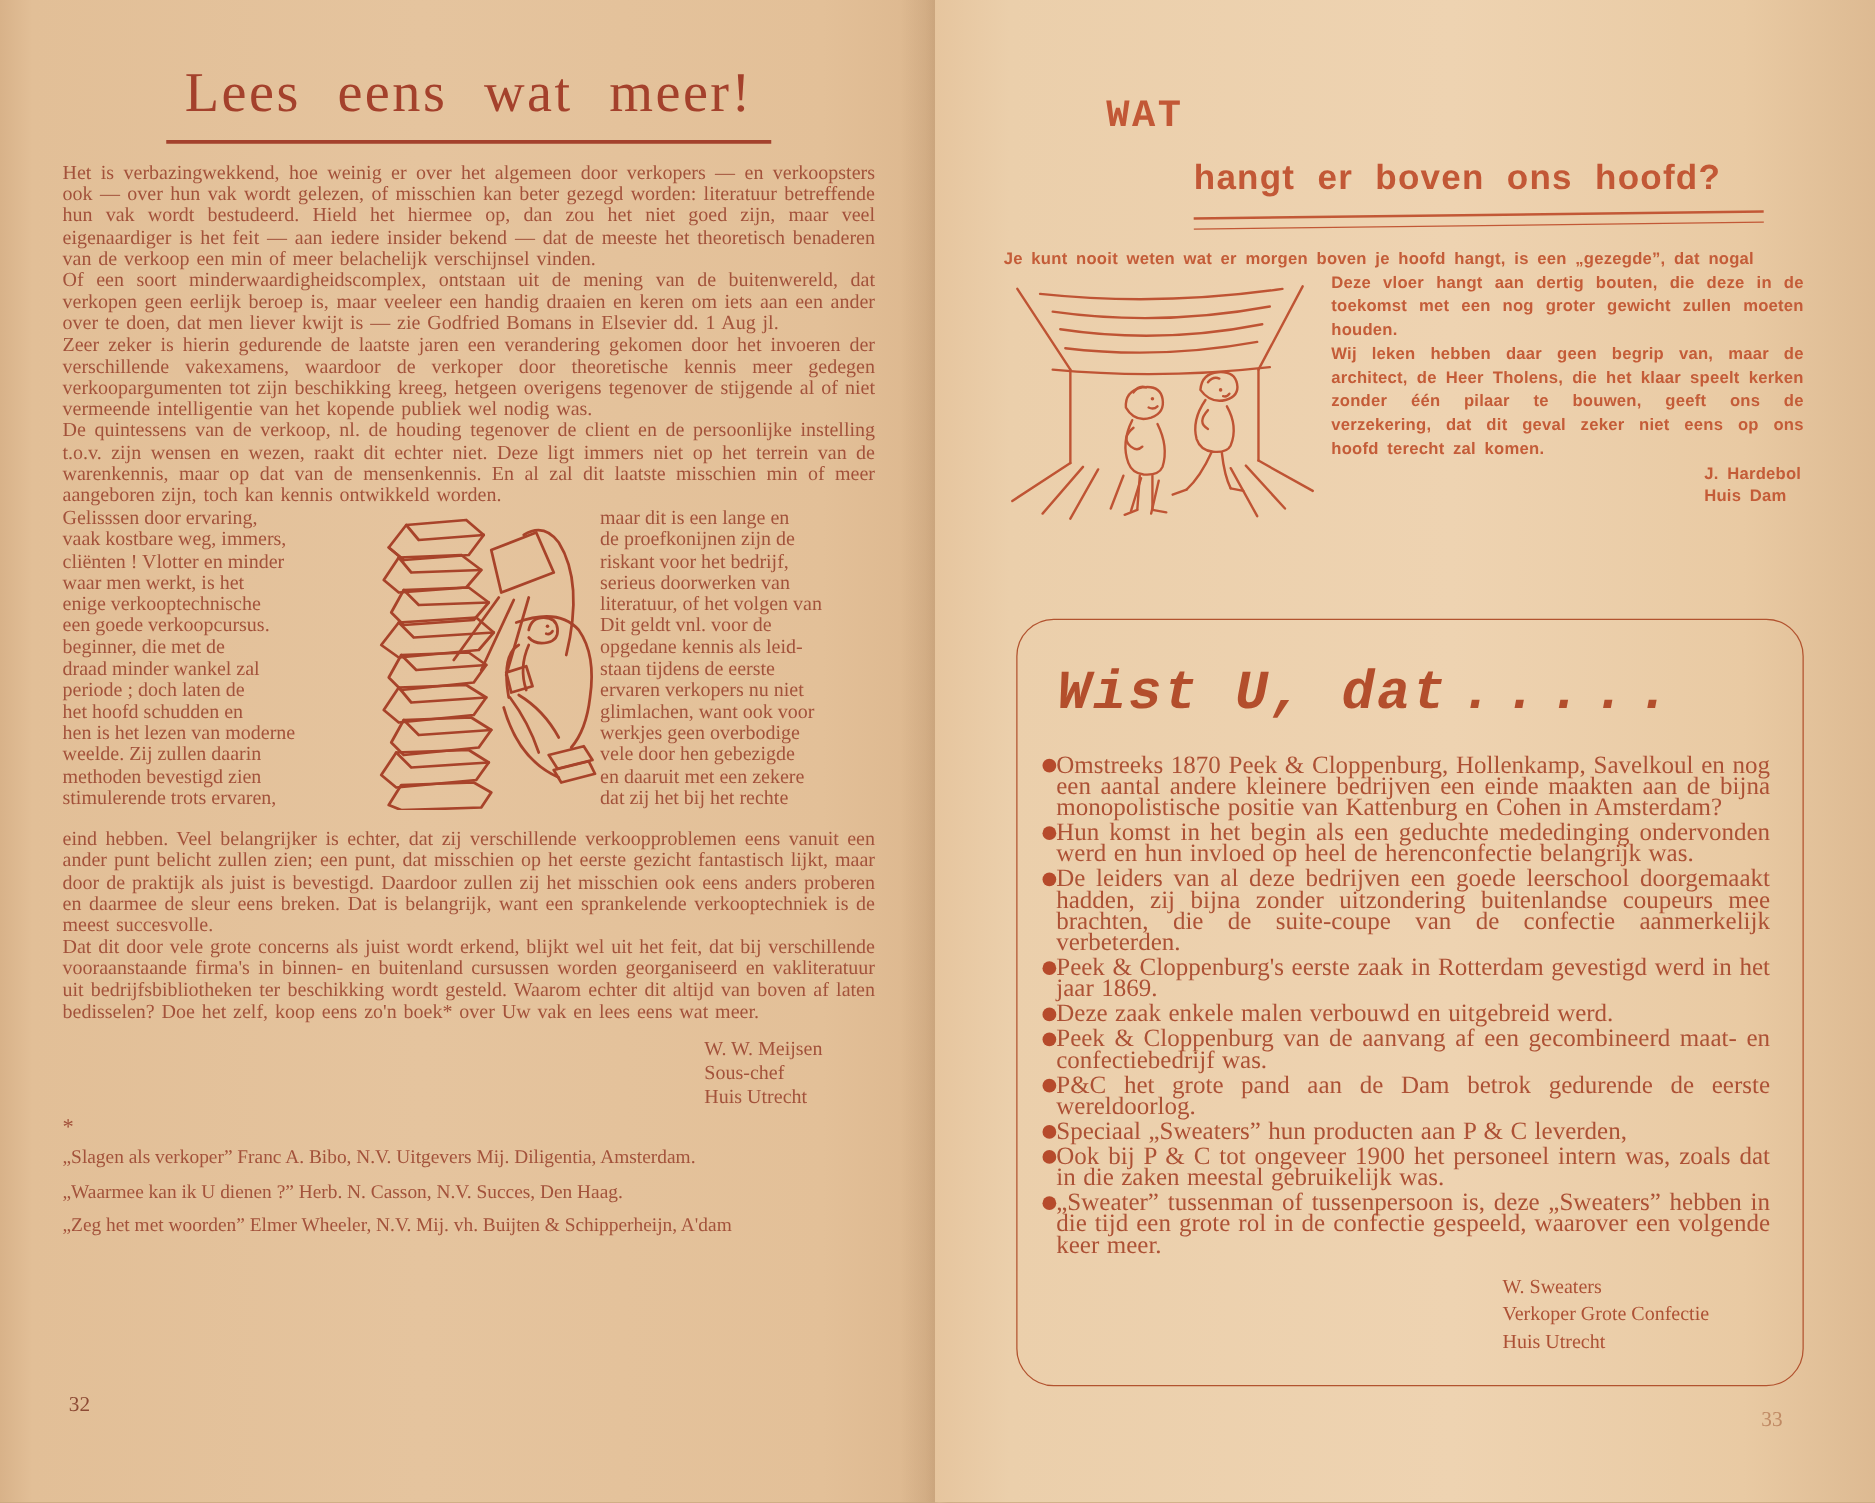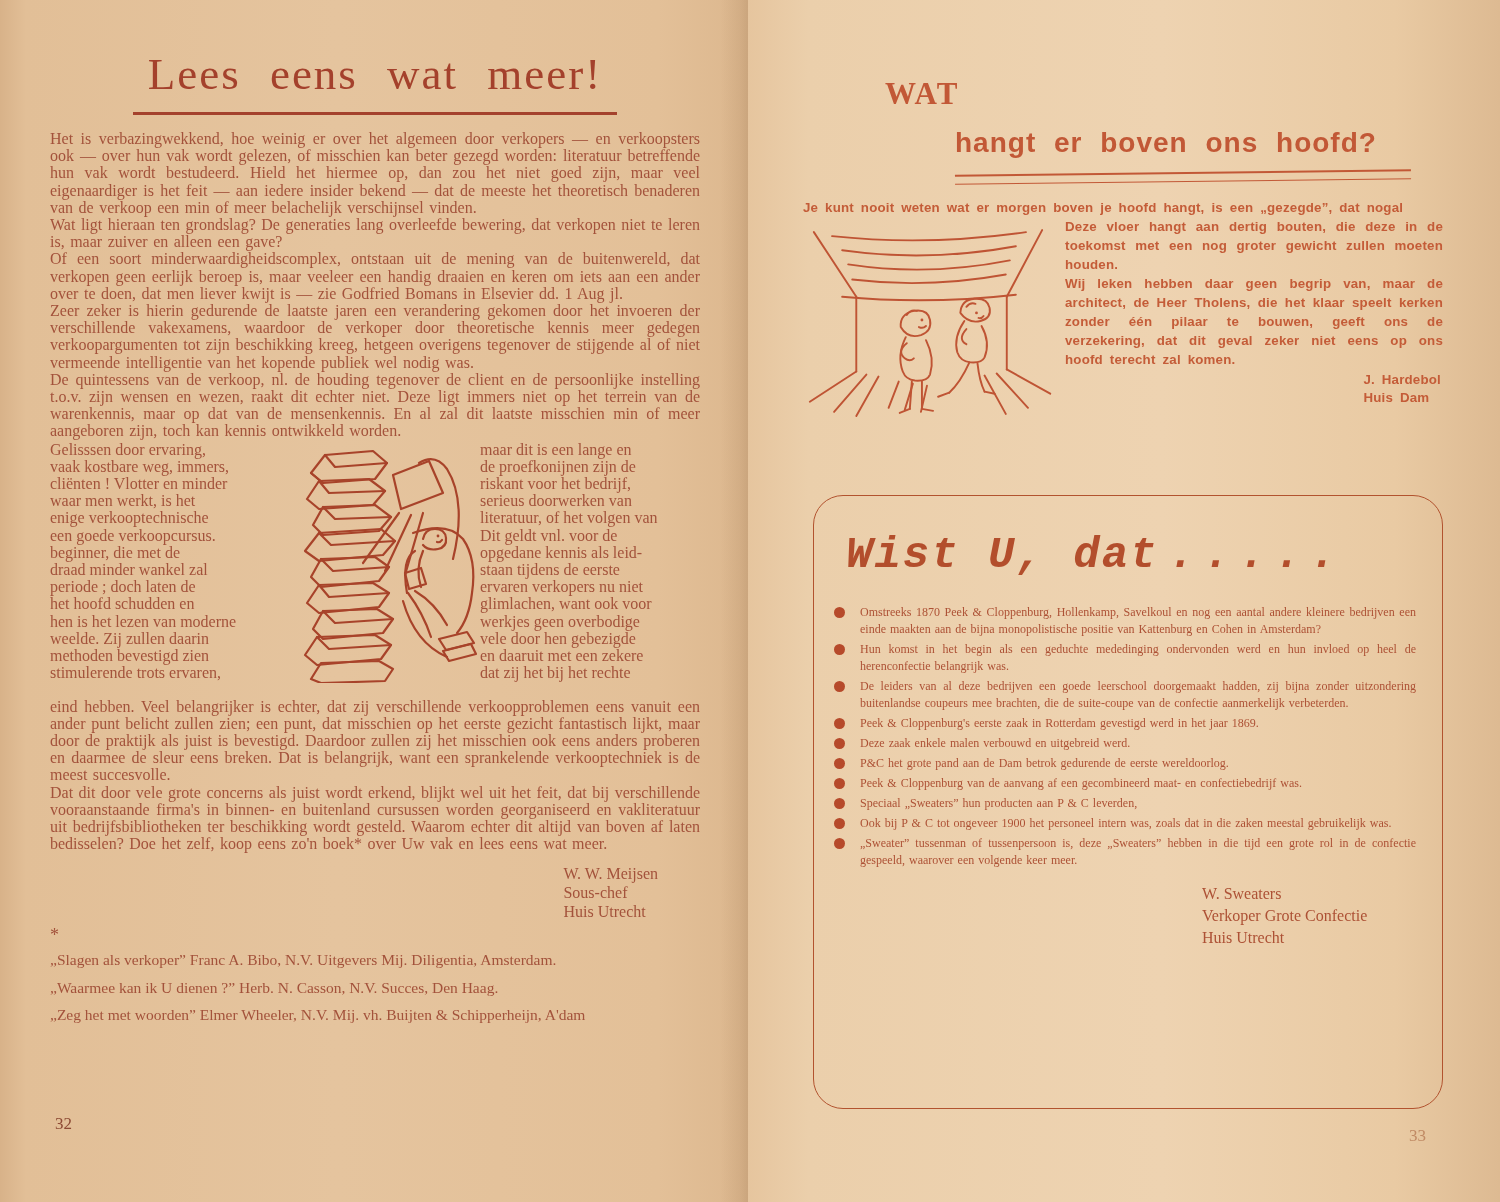--- a/index.html
+++ b/index.html
@@ -26,62 +26,61 @@
   .pageno{position:absolute;font-size:17px;}
   .pageno-left{left:55px;top:1114px;color:#8d4a34;}
   
   .gutter{position:absolute;left:720px;top:0;width:60px;height:100%;pointer-events:none;
     background:linear-gradient(90deg,rgba(120,80,45,0) 0%,rgba(120,80,45,.10) 34%,
       rgba(120,80,45,.17) 46%,rgba(255,236,198,.55) 52%,rgba(120,80,45,.10) 63%,rgba(120,80,45,0) 100%);}
   
   .page-right{position:absolute;left:748px;top:0;width:752px;height:1202px;
     background:linear-gradient(90deg,#e6c59e 0,#ebcfab 60px,#eed3b1 55%,#e9caa3 86%,#ddba92 100%);}
   .rp-content{position:absolute;left:55px;top:76px;width:640px;}
-  .rp-title1{font-family:Liberation Serif, serif;font-weight:bold;font-size:31px;
+  .rp-title1{font-family:Liberation Mono, monospace;font-weight:bold;font-size:31px;
     color:#c25836;letter-spacing:2px;margin-left:82px;}
   .rp-title2{font-family:"Liberation Sans",sans-serif;font-weight:bold;font-size:28px;
     color:#c25836;letter-spacing:1px;word-spacing:9px;margin:15px 0 0 152px;}
   .rp-rule{margin:13px 32px 0 152px;height:7px;border-top:2px solid #c25836;
     border-bottom:1.5px solid #c25836;transform:rotate(-0.7deg);}
   .rp-intro{position:relative;margin-top:16px;font-family:"Liberation Sans",sans-serif;
     font-weight:bold;font-size:13.3px;line-height:19px;color:#c45c38;
     text-align:justify;word-spacing:3px;letter-spacing:.2px;}
   .rp-line1{white-space:nowrap;}
   .rp-illu{position:absolute;left:-4px;top:24px;width:258px;height:202px;}
   .rp-flow{margin-left:262px;}
   .rp-flow p{margin:0;}
   .rp-sig{width:fit-content;margin:2px 2px 0 auto;text-align:left;line-height:18px;}
   .wu-box{position:absolute;left:65px;top:495px;width:628px;height:612px;
     border:1.5px solid #b2532f;border-radius:30px;}
   .wu-heading{margin:34px 0 0 32px;font-family:Liberation Mono, monospace;font-style:italic;
     font-weight:bold;font-size:44px;color:#b34e2c;letter-spacing:2px;}
   .wu-dots{letter-spacing:9px;margin-left:10px;}
   .wu-list{list-style:none;margin:24px 0 0 0;padding:0 26px 0 20px;}
-  .wu-item{display:flex;gap:15px;margin-bottom:3px;font-size:12px;line-height:17px;
+  .wu-item{display:flex;margin-bottom:3px;font-size:20px;line-height:17px;
     color:#ad5135;text-align:justify;word-spacing:1px;}
   .wu-dot{flex:0 0 auto;width:11px;height:11px;border-radius:50%;background:#b64a2b;margin-top:3px;}
   .wu-text{flex:1;}
   .wu-sig{margin:14px 0 0 388px;font-size:16px;line-height:22px;color:#ad5135;}
   .pageno-right{right:74px;top:1126px;color:#c08a64;}
   .sketch{stroke:#a8432a;stroke-width:2.2;fill:none;stroke-linecap:round;stroke-linejoin:round;}
   .sketch2{stroke:#bf5434;stroke-width:1.9;fill:none;stroke-linecap:round;stroke-linejoin:round;}
 </style>
 </head>
 <body>
 
 <div class="spread">
 
   <div class="page page-left">
     <div class="lp-content">
       <h1 class="lp-title">Lees eens wat meer!</h1>
       <div class="lp-rule"></div>
 
       <div class="lp-body">
           <div class="lp-para">Het is verbazingwekkend, hoe weinig er over het algemeen door verkopers — en verkoopsters ook — over hun vak wordt gelezen, of misschien kan beter gezegd worden: literatuur betreffende hun vak wordt bestudeerd. Hield het hiermee op, dan zou het niet goed zijn, maar veel eigenaardiger is het feit — aan iedere insider bekend — dat de meeste het theoretisch benaderen van de verkoop een min of meer belachelijk verschijnsel vinden.</div>
-          <div class="lp-para">Wat ligt hieraan ten grondslag? De generaties lang overleefde bewering, dat verkopen niet te leren is, maar zuiver en alleen een gave?</div>
           <div class="lp-para">Of een soort minderwaardigheidscomplex, ontstaan uit de mening van de buitenwereld, dat verkopen geen eerlijk beroep is, maar veeleer een handig draaien en keren om iets aan een ander over te doen, dat men liever kwijt is — zie Godfried Bomans in Elsevier dd. 1 Aug jl.</div>
           <div class="lp-para">Zeer zeker is hierin gedurende de laatste jaren een verandering gekomen door het invoeren der verschillende vakexamens, waardoor de verkoper door theoretische kennis meer gedegen verkoopargumenten tot zijn beschikking kreeg, hetgeen overigens tegenover de stijgende al of niet vermeende intelligentie van het kopende publiek wel nodig was.</div>
           <div class="lp-para">De quintessens van de verkoop, nl. de houding tegenover de client en de persoonlijke instelling t.o.v. zijn wensen en wezen, raakt dit echter niet. Deze ligt immers niet op het terrein van de warenkennis, maar op dat van de mensenkennis. En al zal dit laatste misschien min of meer aangeboren zijn, toch kan kennis ontwikkeld worden.</div>
         </div>
 
       <div class="lp-wrap">
         <div class="lp-col lp-col-left">
             <div class="lp-line">Gelisssen door ervaring,</div>
             <div class="lp-line">vaak kostbare weg, immers,</div>
             <div class="lp-line">cliënten ! Vlotter en minder</div>
@@ -266,26 +265,26 @@
   </li>
 
 
   <li class="wu-item">
     <span class="wu-dot"></span>
     <span class="wu-text">Deze zaak enkele malen verbouwd en uitgebreid werd.</span>
   </li>
 
   <li class="wu-item">
     <span class="wu-dot"></span>
+    <span class="wu-text">Peek &amp; Cloppenburg van de aanvang af een gecombineerd maat- en confectiebedrijf was.</span>
+  </li>
+
+  <li class="wu-item">
+    <span class="wu-dot"></span>
     <span class="wu-text">P&amp;C het grote pand aan de Dam betrok gedurende de eerste wereldoorlog.</span>
-  </li>
-
-  <li class="wu-item">
-    <span class="wu-dot"></span>
-    <span class="wu-text">Peek &amp; Cloppenburg van de aanvang af een gecombineerd maat- en confectiebedrijf was.</span>
   </li>
 
   <li class="wu-item">
     <span class="wu-dot"></span>
     <span class="wu-text">Speciaal „Sweaters” hun producten aan P &amp; C leverden,</span>
   </li>
 
   <li class="wu-item">
     <span class="wu-dot"></span>
     <span class="wu-text">Ook bij P &amp; C tot ongeveer 1900 het personeel intern was, zoals dat in die zaken meestal gebruikelijk was.</span>

